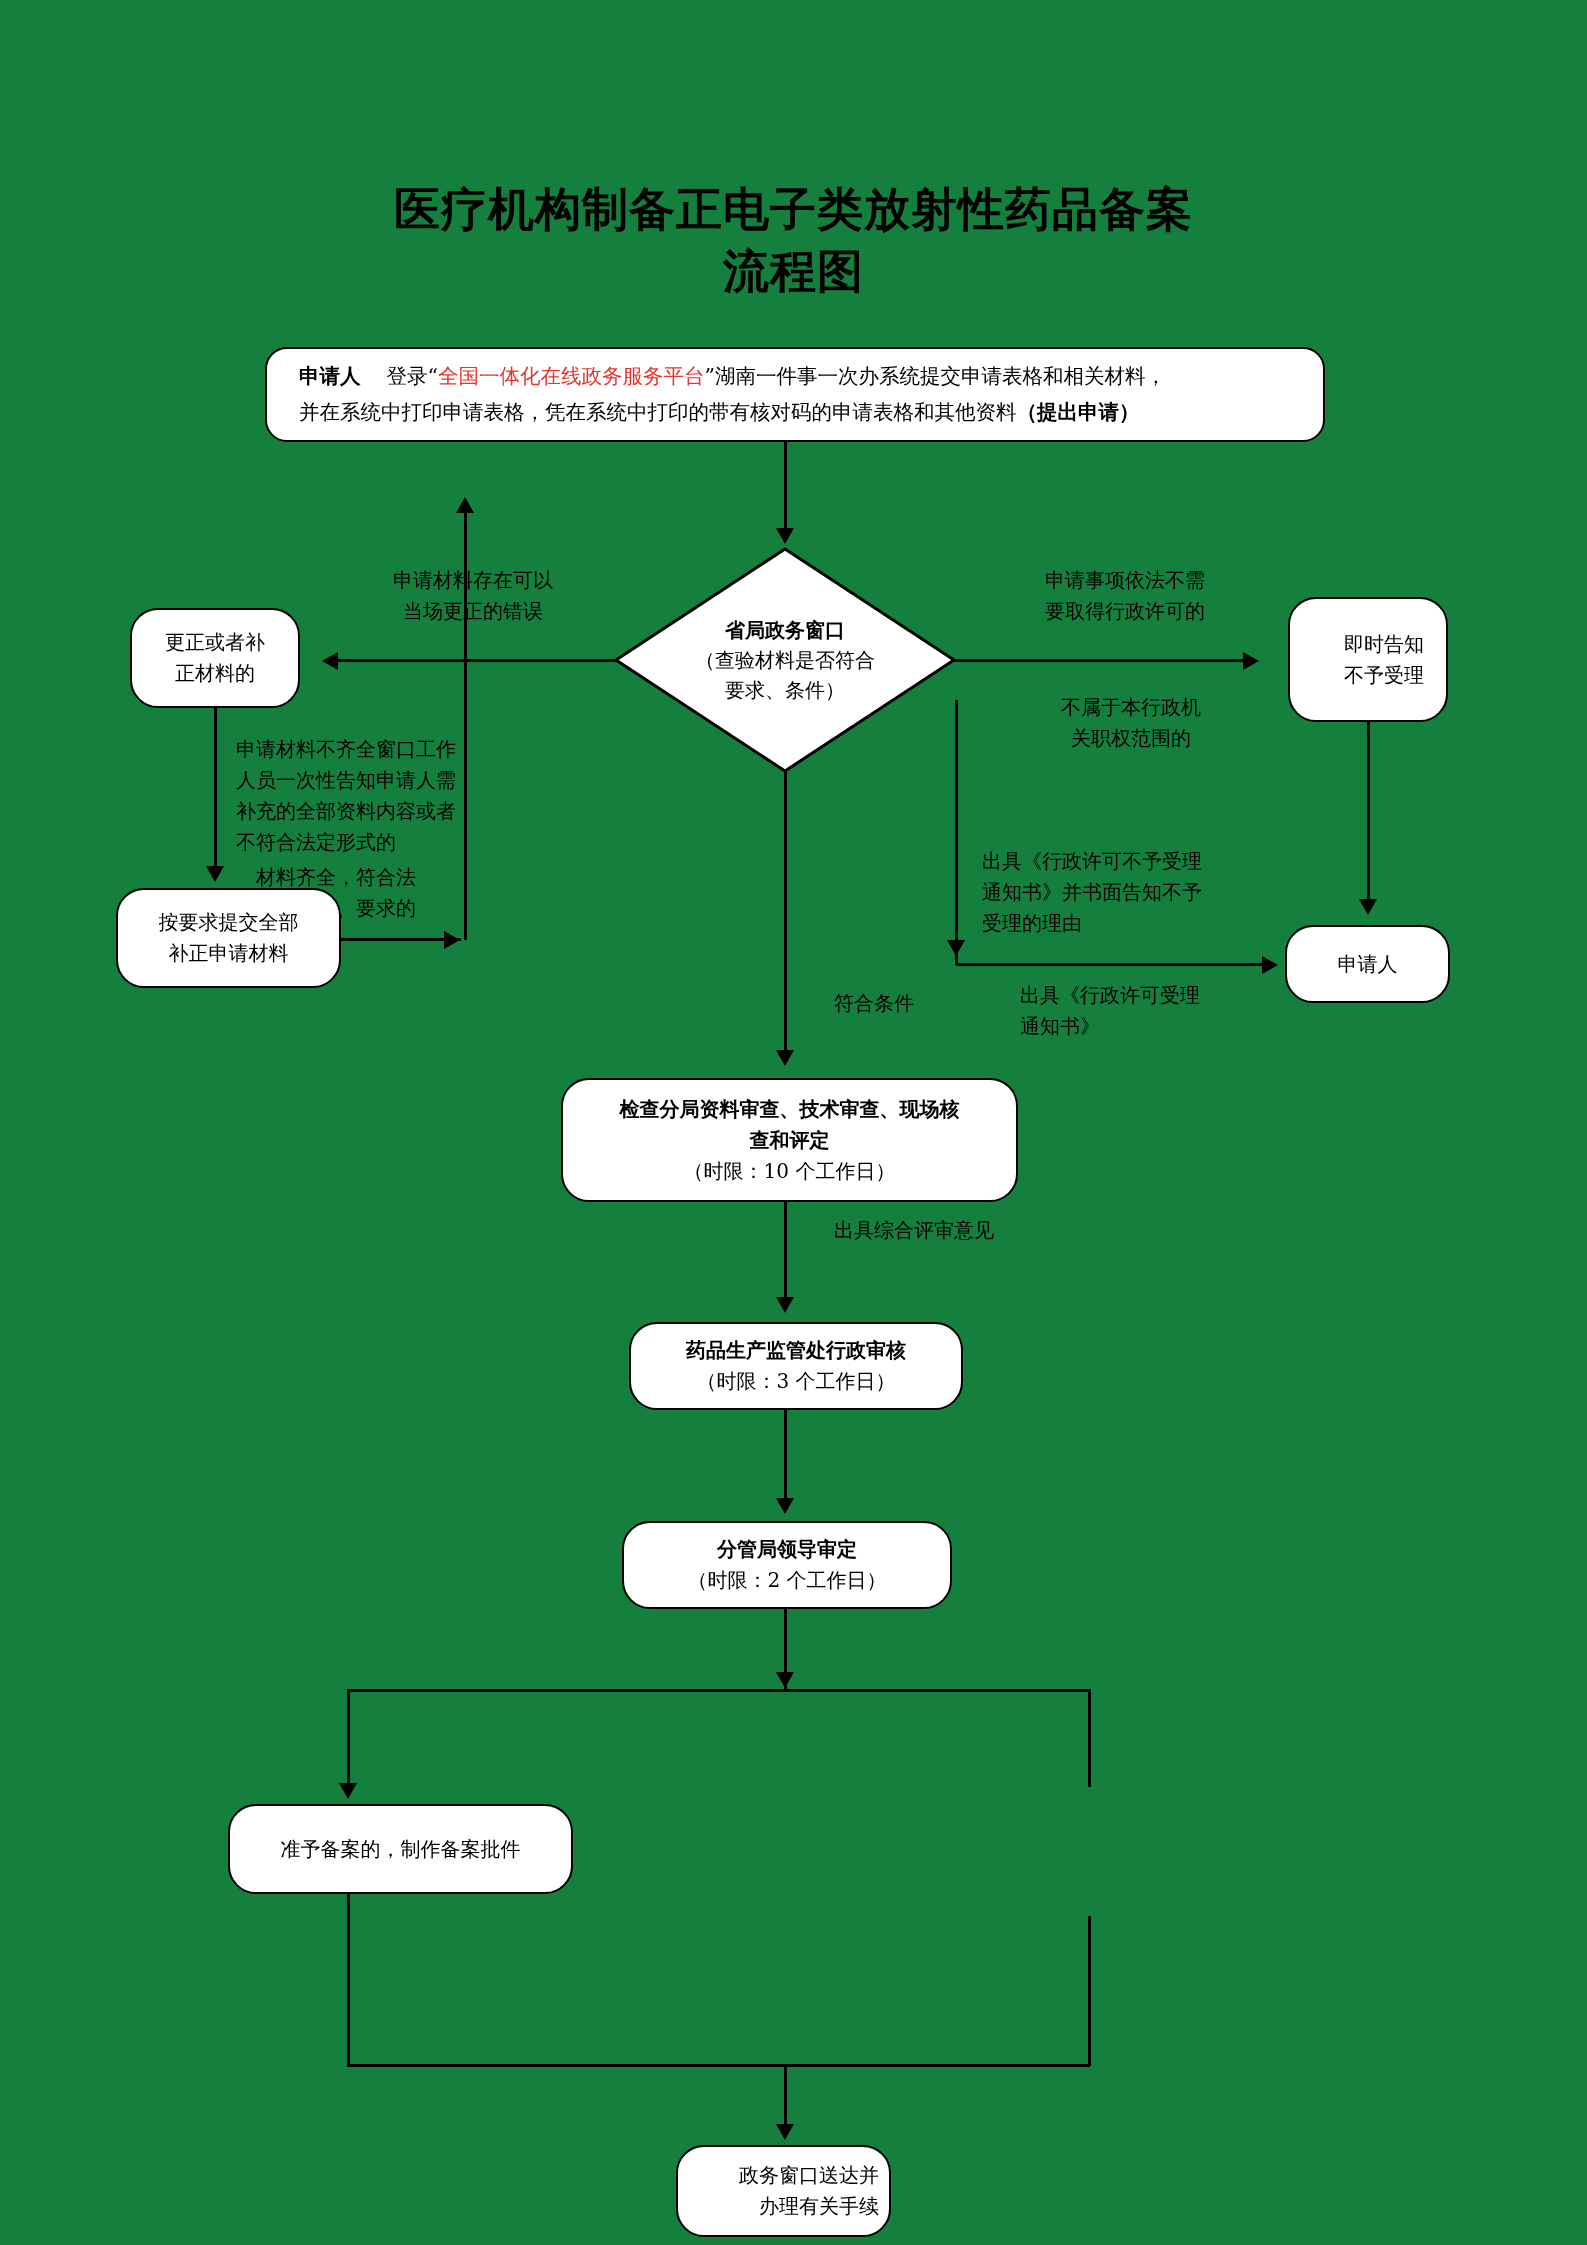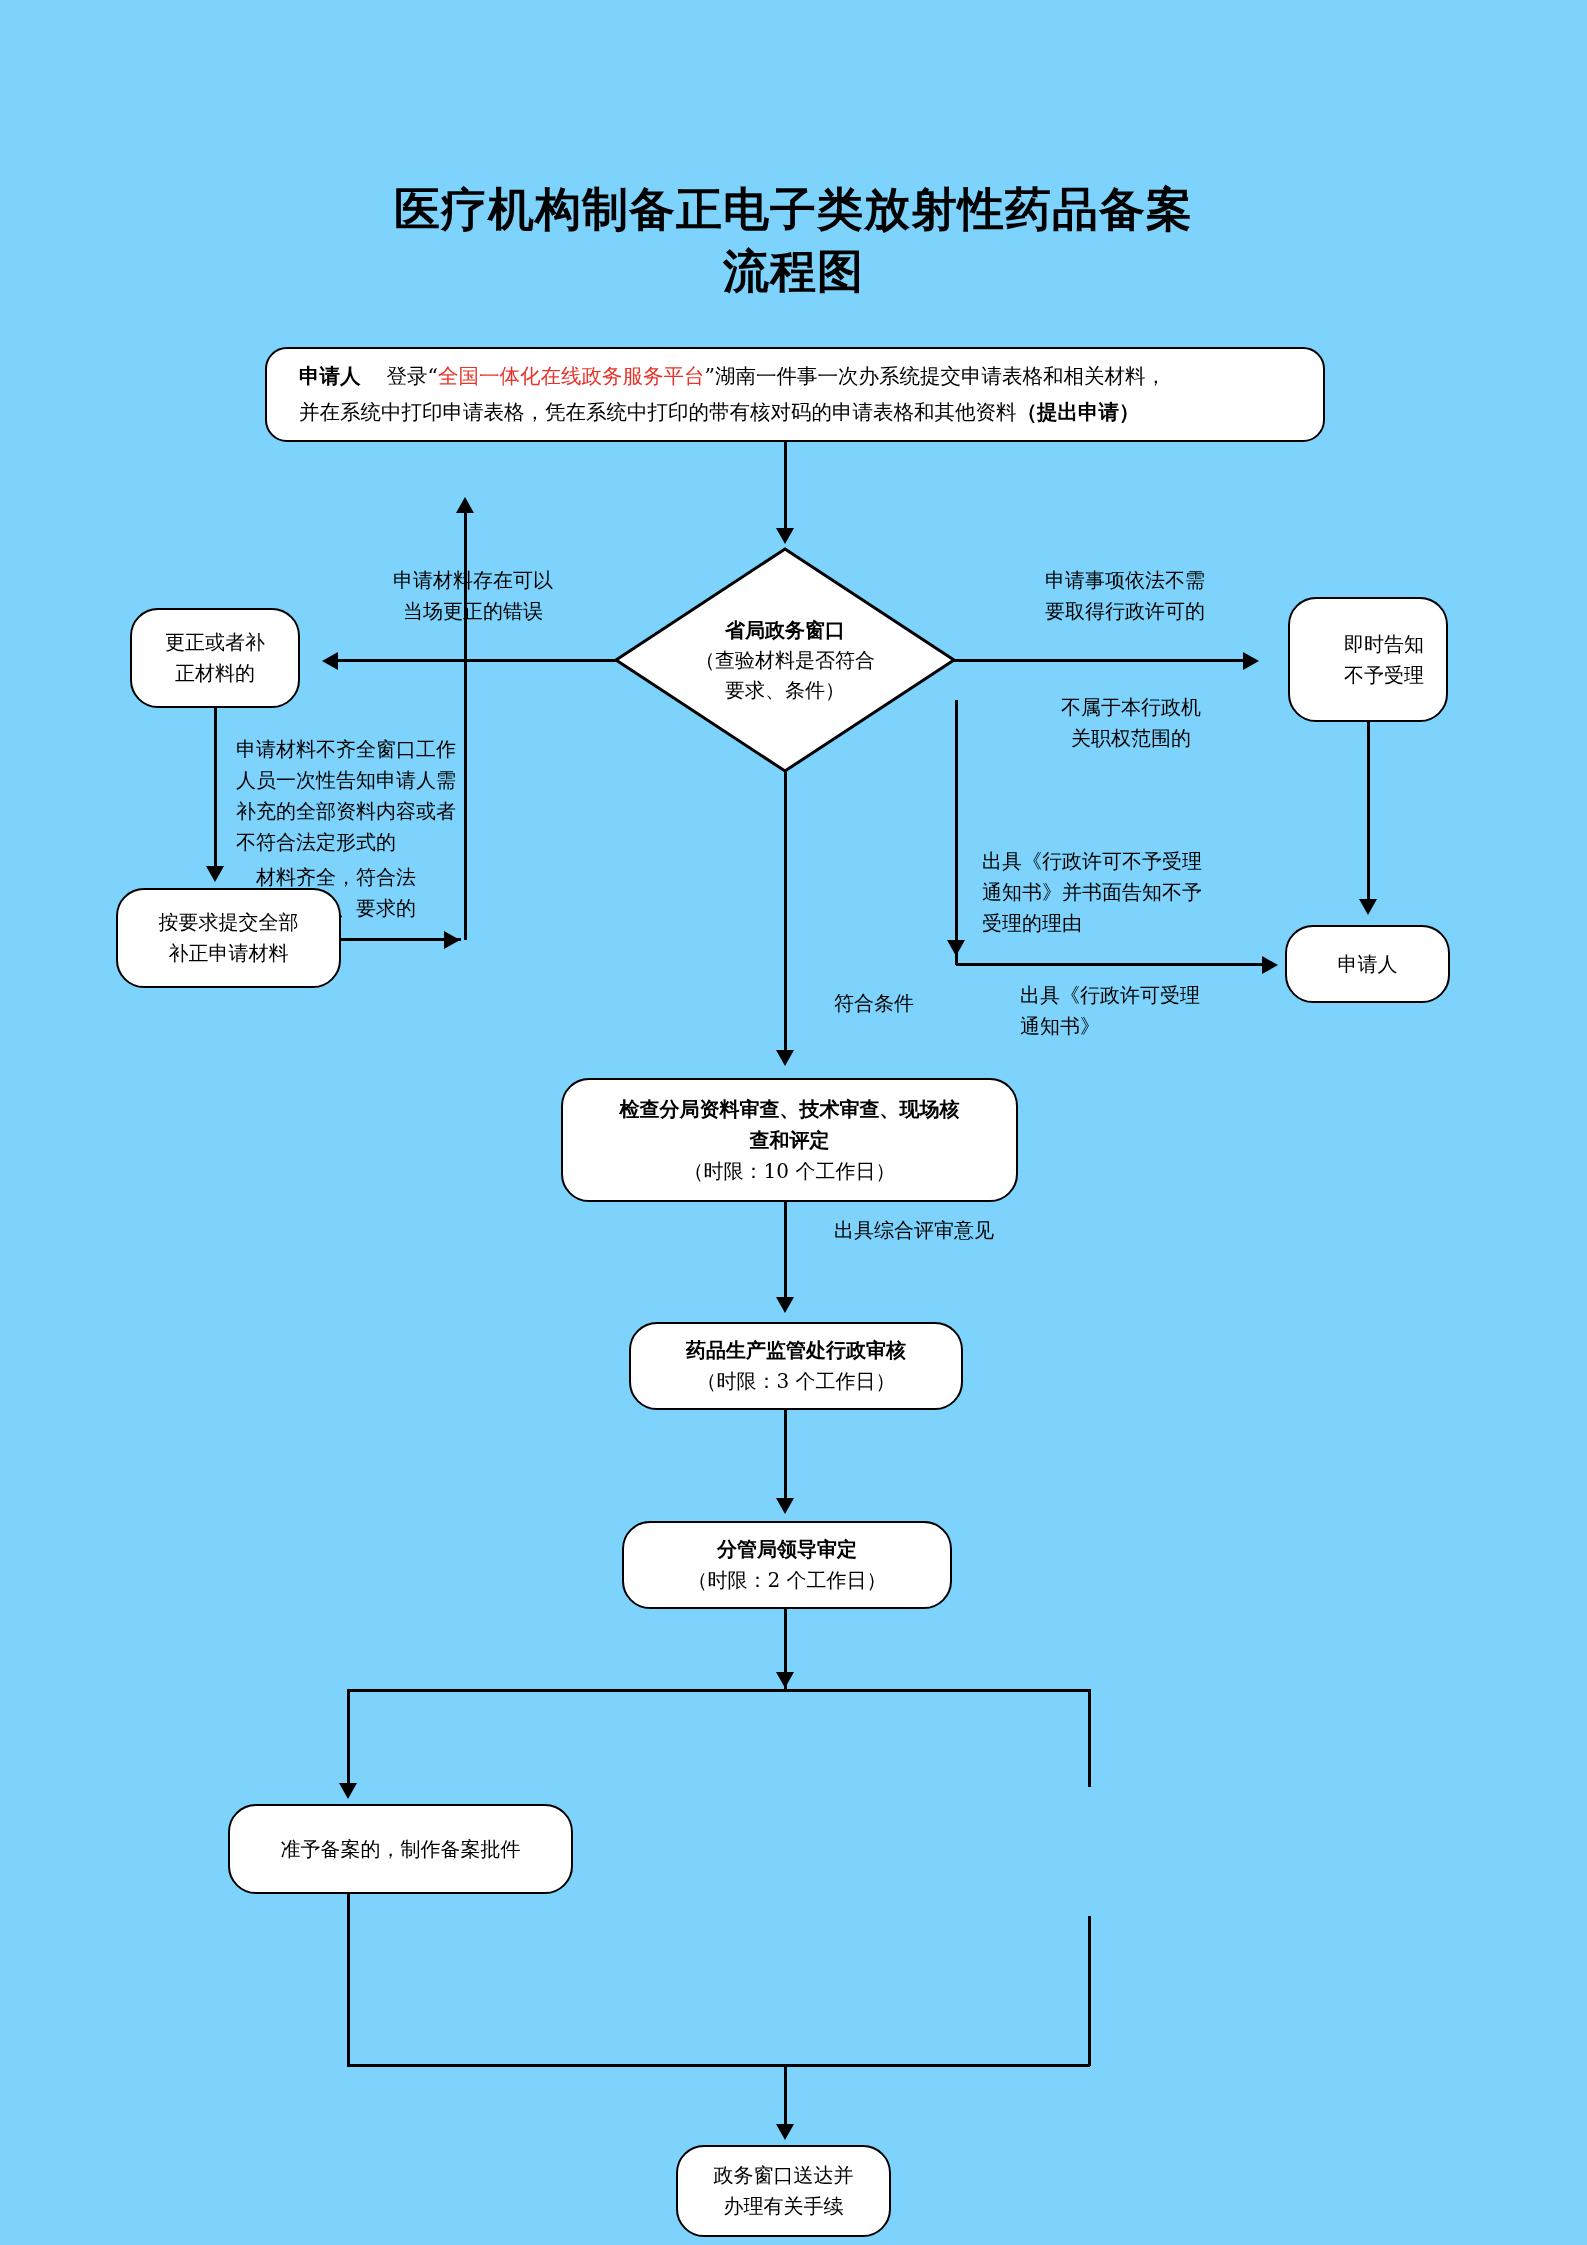--- a/index.html
+++ b/index.html
@@ -8,21 +8,21 @@
     background: #ffffff;
   }
   body {
     font-family: "DejaVu Serif", "Liberation Serif", serif;
     color: #000000;
   }
   #page {
     position: relative;
     width: 1587px;
     height: 2245px;
-    background: #7dd3fc;
+    background: #15803d;
     overflow: hidden;
   }
   .abs { position: absolute; }
 
   
   #title {
     left: 0;
     top: 178px;
     width: 1587px;
     text-align: center;
@@ -280,20 +280,20 @@
   </div>
 
 
   <div class="abs ln lv" style="left:347px; top:1894px; height:172px;"></div>
   <div class="abs ln lv" style="left:1088px; top:1916px; height:150px;"></div>
   <div class="abs ln lh" style="left:347px; top:2064px; width:743px;"></div>
 
   <div class="abs ln lv" style="left:784px; top:2064px; height:65px;"></div>
   <div class="abs arrow arrow-down" style="left:776px; top:2124px;"></div>
 
-  <div class="abs node" id="n-delivery" style="left:676px; top:2145px; width:215px; height:92px;">
+  <div class="abs node" id="n-delivery" style="left:676px; top:2145px; width:215px; height:92px;text-align:right;">
     <div class="inner">
       <span>政务窗口送达并</span><br>
       <span>办理有关手续</span>
     </div>
   </div>
 
 </div>
 
 </body></html>

